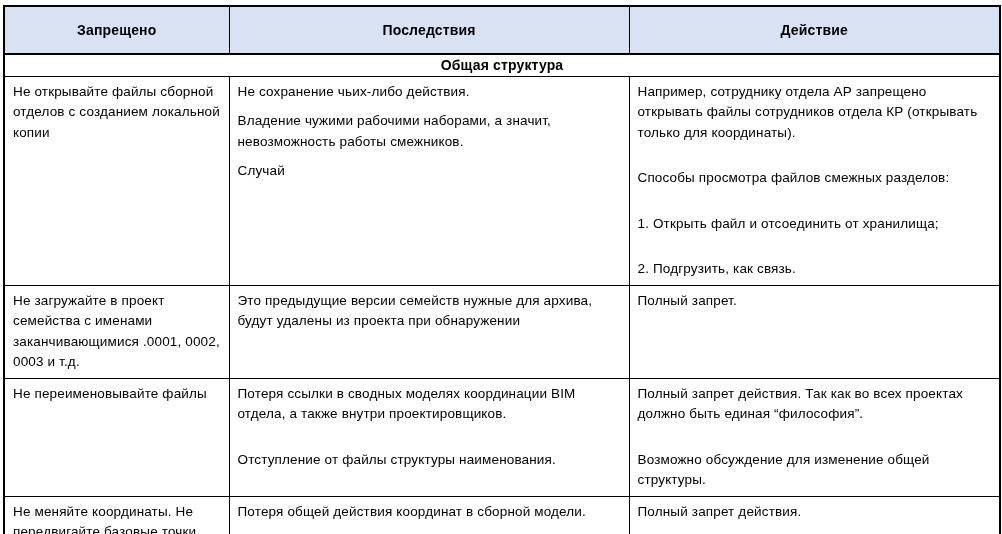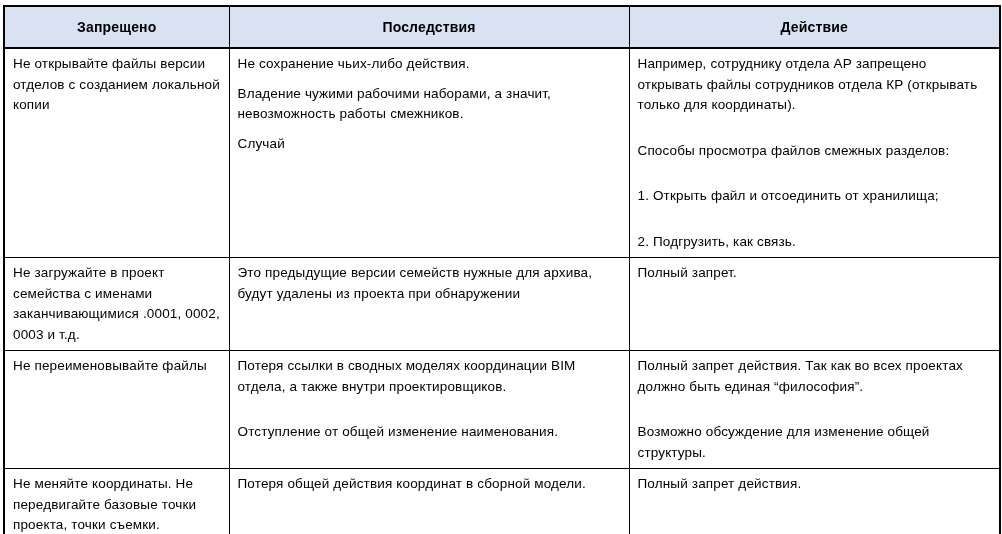--- a/index.html
+++ b/index.html
@@ -27,21 +27,21 @@
     vertical-align: top;
     font-size: 13.5px;
     letter-spacing: 0.15px;
   }
   tr.header-row th {
     background: #d9e2f3;
     font-weight: bold;
     font-size: 14px;
     text-align: center;
     vertical-align: middle;
-    height: 42px;
+    height: 48px;
     padding: 4px 6px;
     border-bottom-width: 2px;
   }
   tr.section-row td {
     font-weight: bold;
     font-size: 14px;
     text-align: center;
     vertical-align: middle;
     height: 22px;
     padding: 2px 6px;
@@ -69,23 +69,26 @@
         <col class="c3">
     </colgroup>
     <thead>
       <tr class="header-row">
         <th>Запрещено</th>
         <th>Последствия</th>
         <th>Действие</th>
       </tr>
     </thead>
     <tbody>
+      <tr class="section-row">
+        <td colspan="3">Общая структура</td>
+      </tr>
       <tr class="r1">
         <td class="cell">
-            <div class="para">Не открывайте файлы версии отделов с созданием локальной копии</div>
+            <div class="para">Не открывайте файлы сборной отделов с созданием локальной копии</div>
           </td>
         <td class="cell">
             <div class="para">Не сохранение чьих-либо действия.</div>
             <div class="para">Владение чужими рабочими наборами, а значит, невозможность работы смежников.</div>
             <div class="para">Случай</div>
           </td>
         <td class="cell spaced">
             <div class="para">Например, сотруднику отдела АР запрещено открывать файлы сотрудников отдела КР (открывать только для координаты).</div>
             <div class="para">Способы просмотра файлов смежных разделов:</div>
             <div class="para">1. Открыть файл и отсоединить от хранилища;</div>
@@ -102,21 +105,21 @@
         <td class="cell">
             <div class="para">Полный запрет.</div>
           </td>
       </tr>
       <tr class="r3">
         <td class="cell">
             <div class="para">Не переименовывайте файлы</div>
           </td>
         <td class="cell spaced">
             <div class="para">Потеря ссылки в сводных моделях координации BIM отдела, а также внутри проектировщиков.</div>
-            <div class="para">Отступление от общей изменение наименования.</div>
+            <div class="para">Отступление от файлы структуры наименования.</div>
           </td>
         <td class="cell spaced">
             <div class="para">Полный запрет действия. Так как во всех проектах должно быть единая “философия”.</div>
             <div class="para">Возможно обсуждение для изменение общей структуры.</div>
           </td>
       </tr>
       <tr class="r4">
         <td class="cell">
             <div class="para">Не меняйте координаты.  Не передвигайте базовые точки проекта, точки съемки.</div>
           </td>

